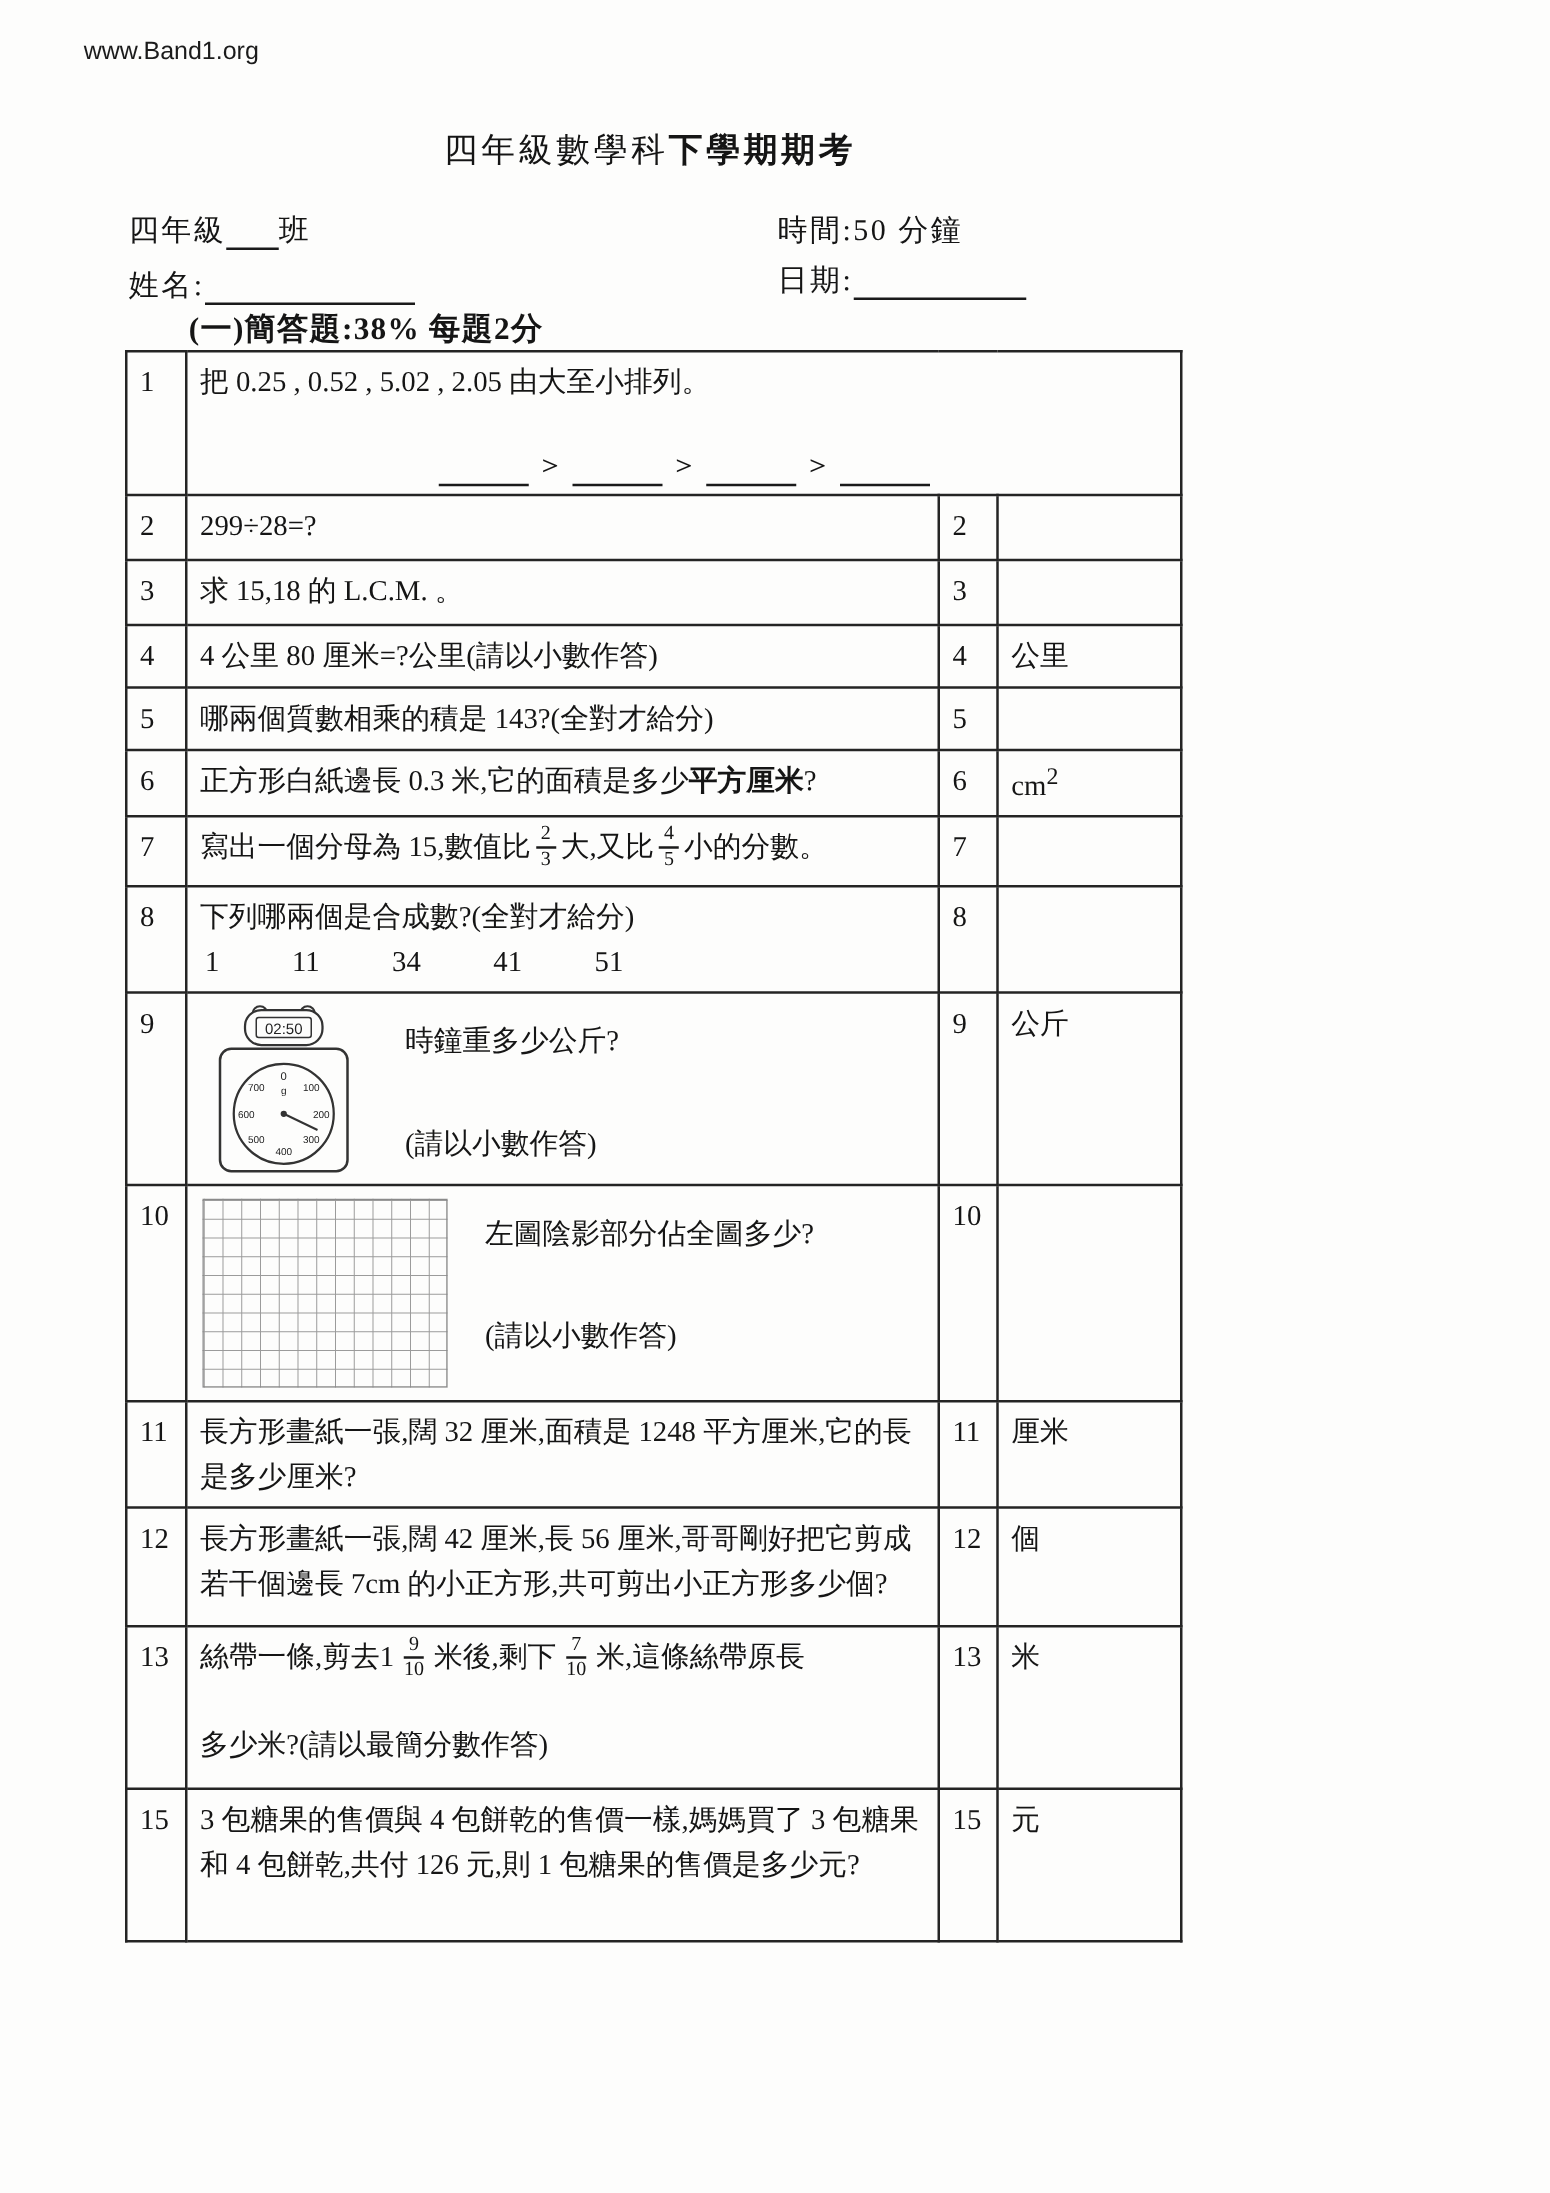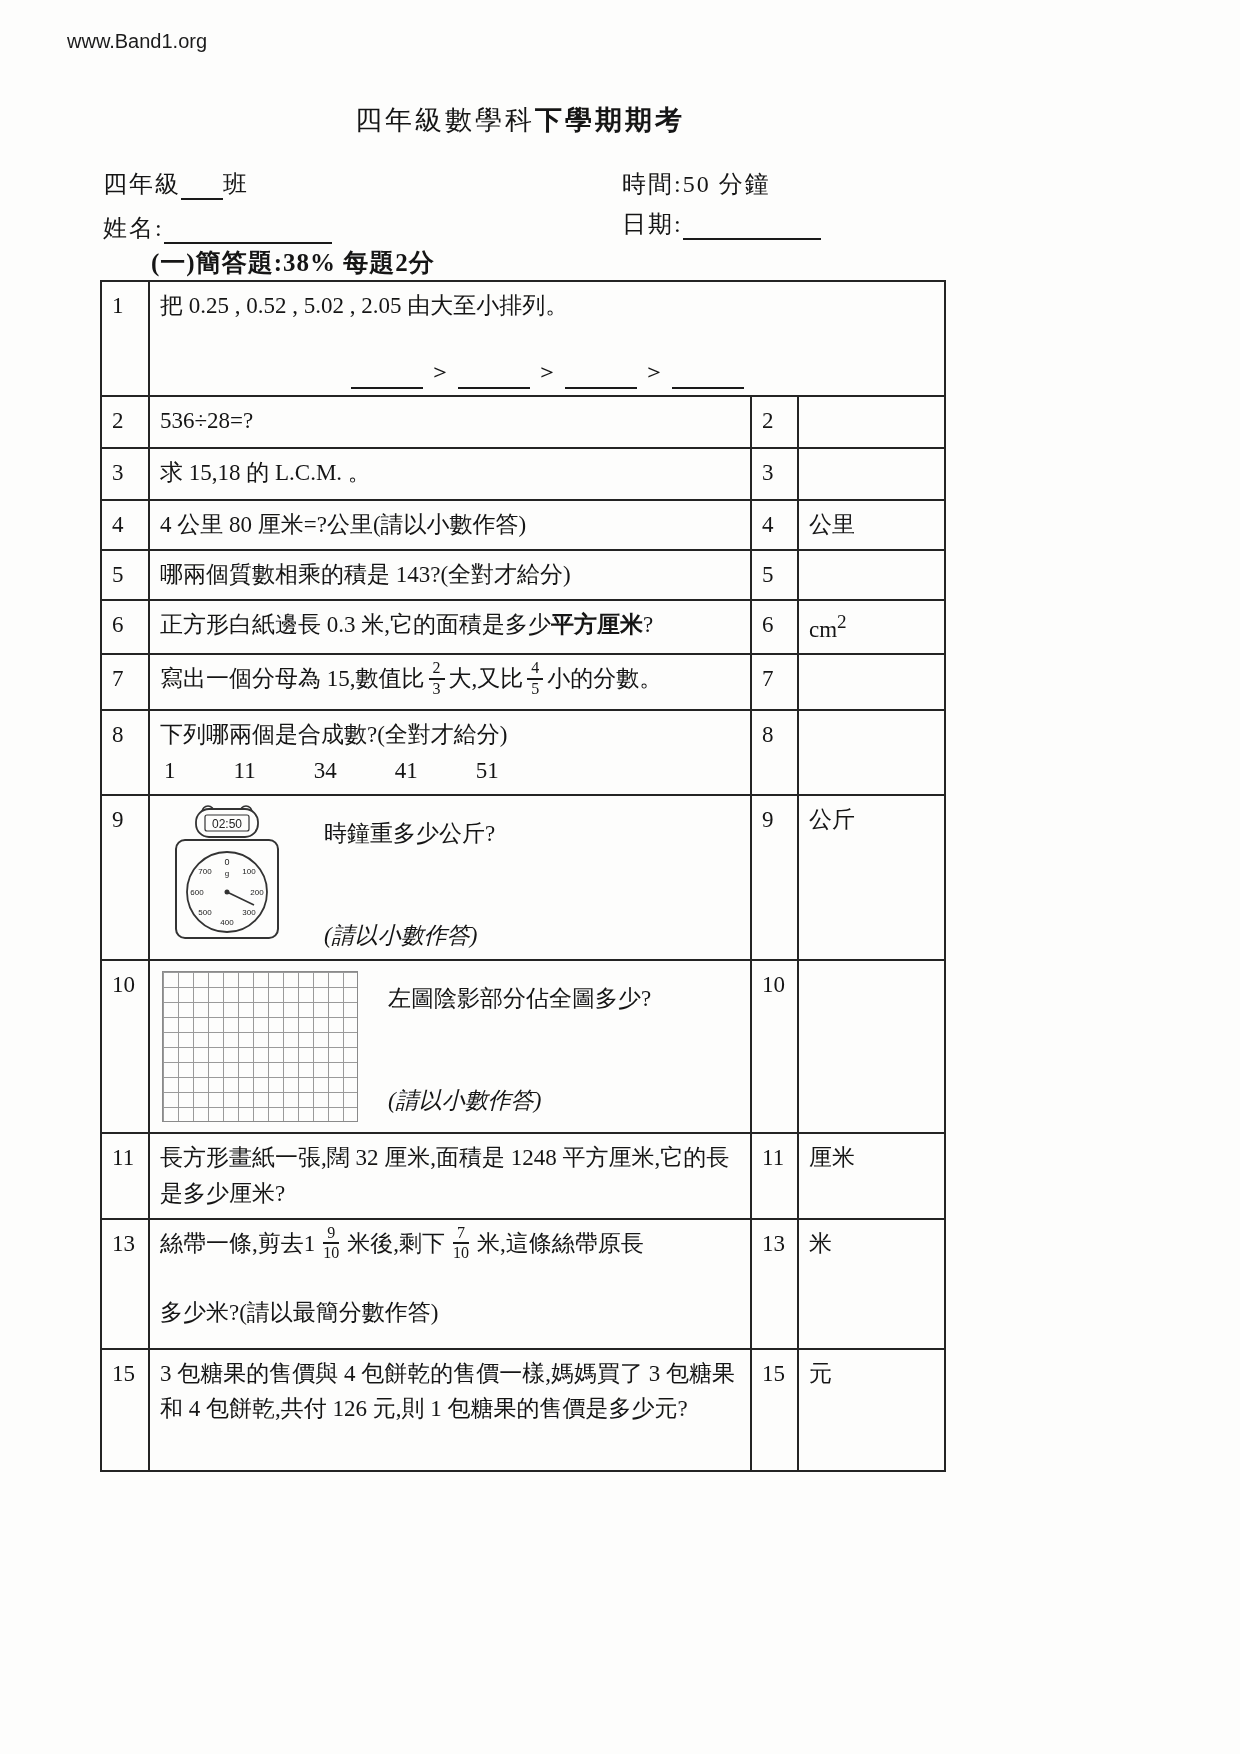--- a/index.html
+++ b/index.html
@@ -74,21 +74,21 @@
     display:inline-flex; flex-direction:column; align-items:center;
     vertical-align:middle;
     font-size:16px; line-height:1.15;
     margin:0 4px; position:relative; top:-2px;
   }
   .frac .fnum { border-bottom:2px solid #1a1a1a; padding:0 4px; }
   .frac .fden { padding:0 4px; }
   .opts { display:flex; gap:58px; padding-left:4px; }
   .media-row { display:flex; align-items:flex-start; gap:30px; }
   .media-text { padding-top:14px; }
-  .media-text .l2 { margin-top:66px;font-style:italic; }
+  .media-text .l2 { margin-top:46px; }
   .grid-illustration {
     width:196px; height:151px;
     border:1px solid #8a8a8a;
     background-image:
       linear-gradient(#9a9a9a 1px, transparent 1px),
       linear-gradient(90deg, #9a9a9a 1px, transparent 1px);
     background-size:15px 15px;
     margin:4px 0 4px 2px;
   }
   .q13 .l2 { margin-top:30px; }
@@ -138,21 +138,21 @@
       <td colspan="3">
         <span>把 0.25 , 0.52 , 5.02 , 2.05 由大至小排列。</span>
         <div class="q1-blanks">
           <span class="ublank"></span><span>＞</span><span class="ublank"></span><span>＞</span><span class="ublank"></span><span>＞</span><span class="ublank"></span>
         </div>
       </td>
     </tr>
 
     <tr>
       <td class="qnum" style="height:52px">2</td>
-      <td>536÷28=?</td>
+      <td>299÷28=?</td>
       <td class="ansnum">2</td>
       <td class="unitcell"></td>
     </tr>
 
     <tr>
       <td class="qnum" style="height:52px">3</td>
       <td>求 15,18 的 L.C.M. 。</td>
       <td class="ansnum">3</td>
       <td class="unitcell"></td>
     </tr>
@@ -262,20 +262,26 @@
       <td class="unitcell"></td>
     </tr>
 
     <tr>
       <td class="qnum" style="height:70px">11</td>
       <td>長方形畫紙一張,闊 32 厘米,面積是 1248 平方厘米,它的長是多少厘米?</td>
       <td class="ansnum">11</td>
       <td class="unitcell">厘米</td>
     </tr>
 
+    <tr>
+      <td class="qnum" style="height:95px">12</td>
+      <td>長方形畫紙一張,闊 42 厘米,長 56 厘米,哥哥剛好把它剪成若干個邊長 7cm 的小正方形,共可剪出小正方形多少個?</td>
+      <td class="ansnum">12</td>
+      <td class="unitcell">個</td>
+    </tr>
 
     <tr>
       <td class="qnum" style="height:130px">13</td>
       <td class="q13">
         <div>
           <span>絲帶一條,剪去</span><span>1</span><span class="frac">
                 <span class="fnum">9</span>
                 <span class="fden">10</span>
               </span><span>米後,剩下</span><span class="frac">
                 <span class="fnum">7</span>

